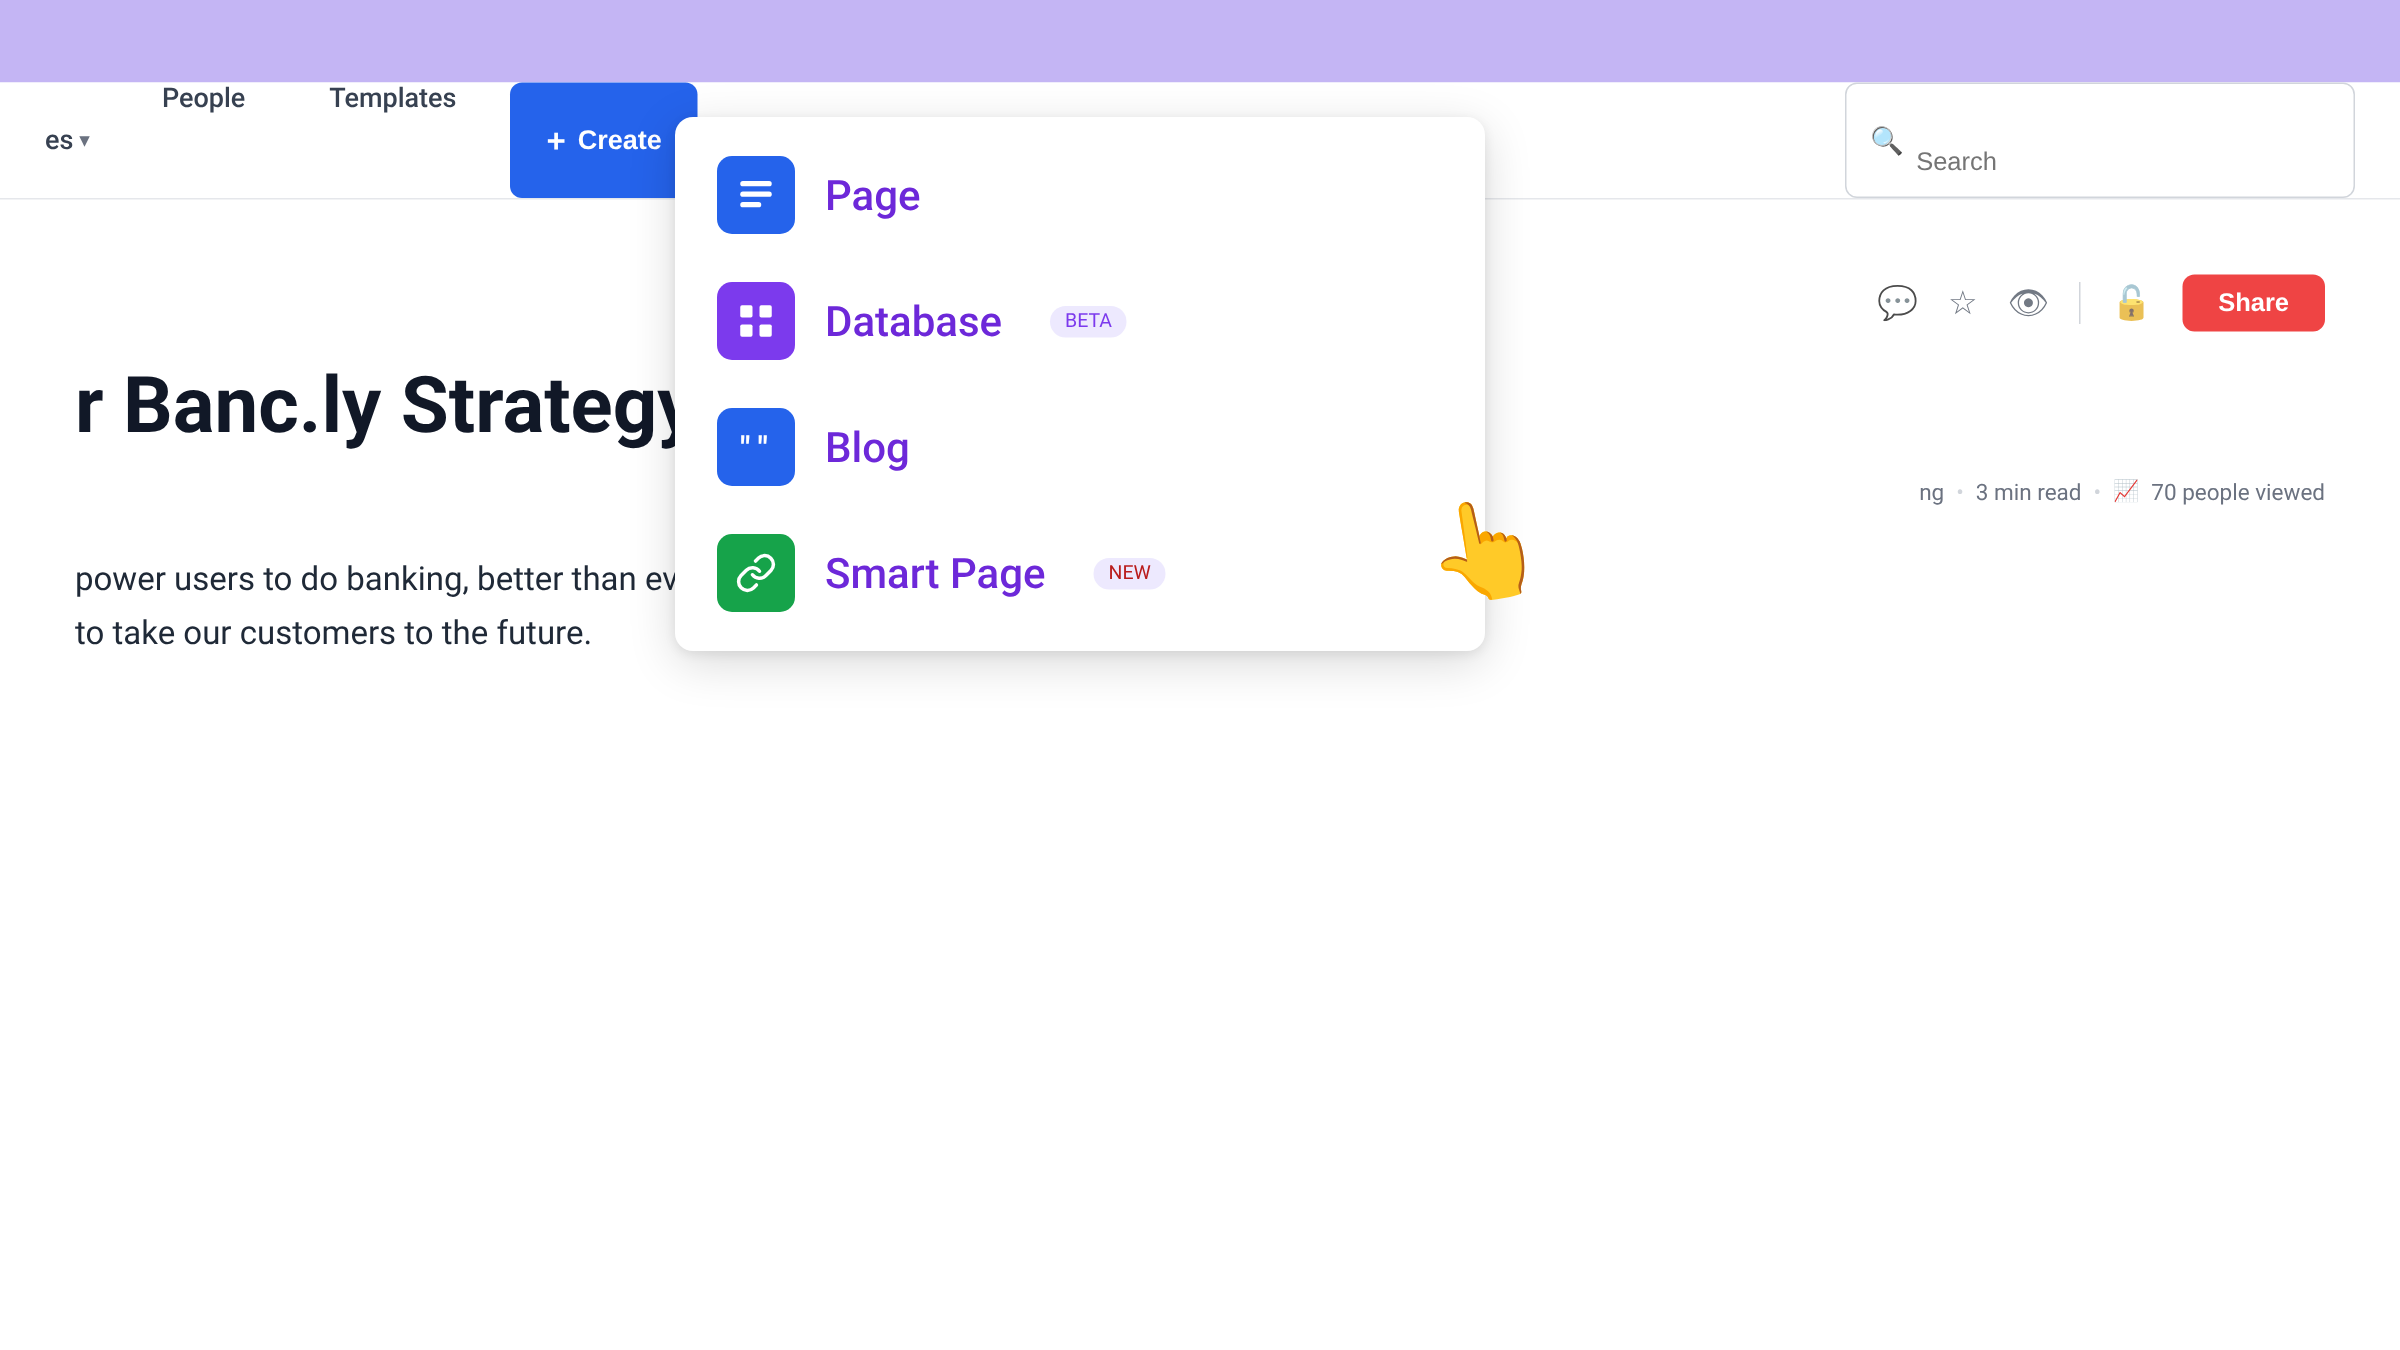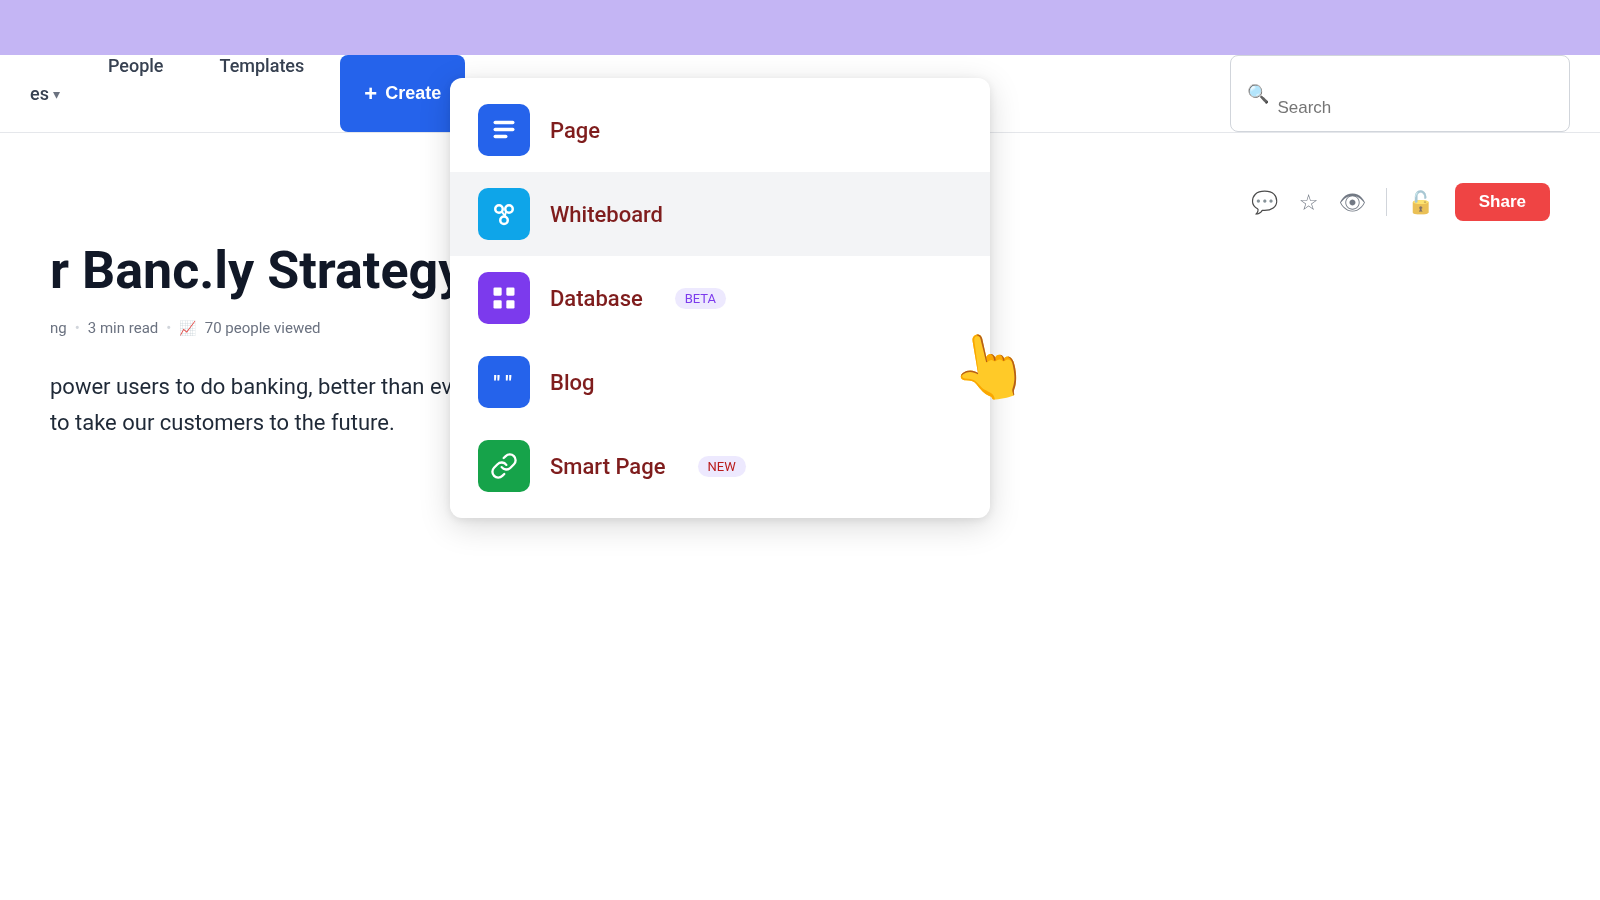--- a/index.html
+++ b/index.html
@@ -149,20 +149,21 @@
     }
 
     
     .page-meta {
       font-size: 15px;
       color: #6b7280;
       display: flex;
       align-items: center;
       gap: 8px;
       margin-bottom: 32px;
+      justify-content: flex-end;
     }
     .page-meta .dot { color: #d1d5db; }
     .page-meta .trend-icon { color: #6b7280; font-size: 14px; }
 
     
     .page-body {
       font-size: 22px;
       color: #1f2937;
       line-height: 1.65;
       max-width: 900px;
@@ -204,23 +205,23 @@
       flex-shrink: 0;
     }
 
     .icon-page { background: #2563eb; color: #fff; }
     .icon-whiteboard { background: #0ea5e9; color: #fff; }
     .icon-database { background: #7c3aed; color: #fff; }
     .icon-blog { background: #2563eb; color: #fff; }
     .icon-smartlink { background: #16a34a; color: #fff; }
 
     .item-label {
-      font-size: 22px;
+      font-size: 28px;
       font-weight: 500;
-      color: #7f1d1d;
+      color: #6d28d9;
     }
 
     .badge {
       display: inline-block;
       padding: 3px 10px;
       border-radius: 20px;
       font-size: 13px;
       font-weight: 400;
       margin-left: 12px;
     }
@@ -273,32 +274,20 @@
     <div class="item-icon icon-page">
       <svg width="28" height="28" viewBox="0 0 24 24" fill="none" xmlns="http://www.w3.org/2000/svg">
         <rect x="3" y="4" width="18" height="3" rx="1.5" fill="white"></rect>
         <rect x="3" y="10" width="18" height="3" rx="1.5" fill="white"></rect>
         <rect x="3" y="16" width="12" height="3" rx="1.5" fill="white"></rect>
       </svg>
     </div>
     <span class="item-label">Page</span>
   </div>
 
-  <div class="dropdown-item active">
-    <div class="item-icon icon-whiteboard">
-      <svg width="30" height="30" viewBox="0 0 24 24" fill="none" xmlns="http://www.w3.org/2000/svg">
-        <circle cx="8" cy="8" r="3" stroke="white" stroke-width="2"></circle>
-        <circle cx="16" cy="8" r="3" stroke="white" stroke-width="2"></circle>
-        <circle cx="12" cy="17" r="3" stroke="white" stroke-width="2"></circle>
-        <line x1="10.5" y1="10.5" x2="13.5" y2="14.5" stroke="white" stroke-width="1.5"></line>
-        <line x1="13.5" y1="10.5" x2="12.5" y2="14.5" stroke="white" stroke-width="1.5"></line>
-      </svg>
-    </div>
-    <span class="item-label">Whiteboard</span>
-  </div>
 
   <div class="dropdown-item">
     <div class="item-icon icon-database">
       <svg width="28" height="28" viewBox="0 0 24 24" fill="none" xmlns="http://www.w3.org/2000/svg">
         <rect x="3" y="3" width="7" height="7" rx="1" fill="white"></rect>
         <rect x="14" y="3" width="7" height="7" rx="1" fill="white"></rect>
         <rect x="3" y="14" width="7" height="7" rx="1" fill="white"></rect>
         <rect x="14" y="14" width="7" height="7" rx="1" fill="white"></rect>
       </svg>
     </div>

